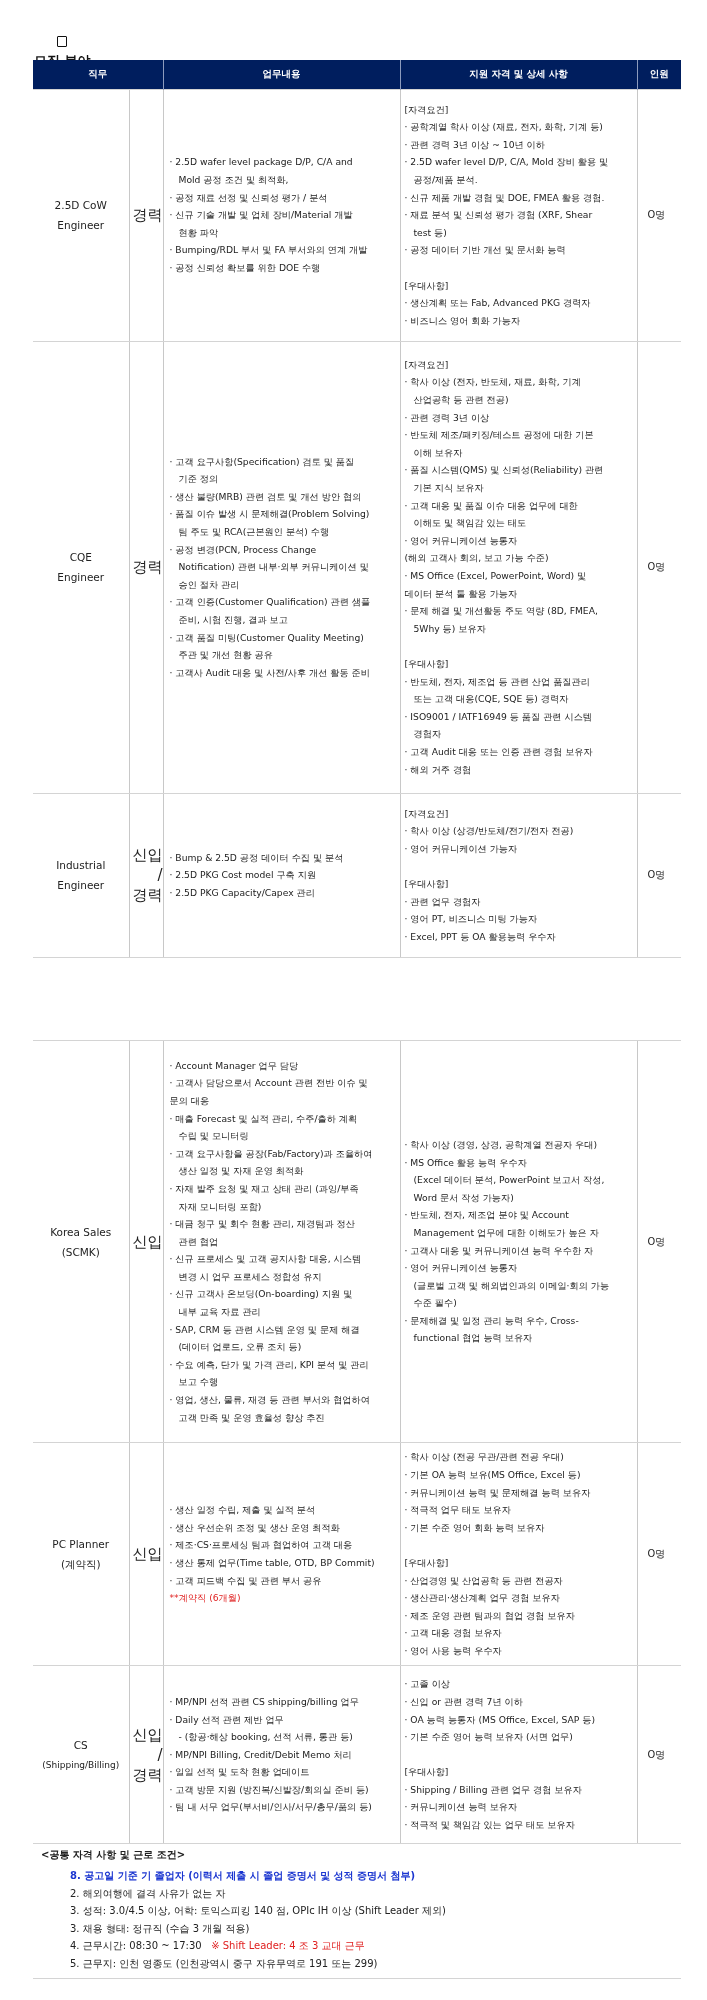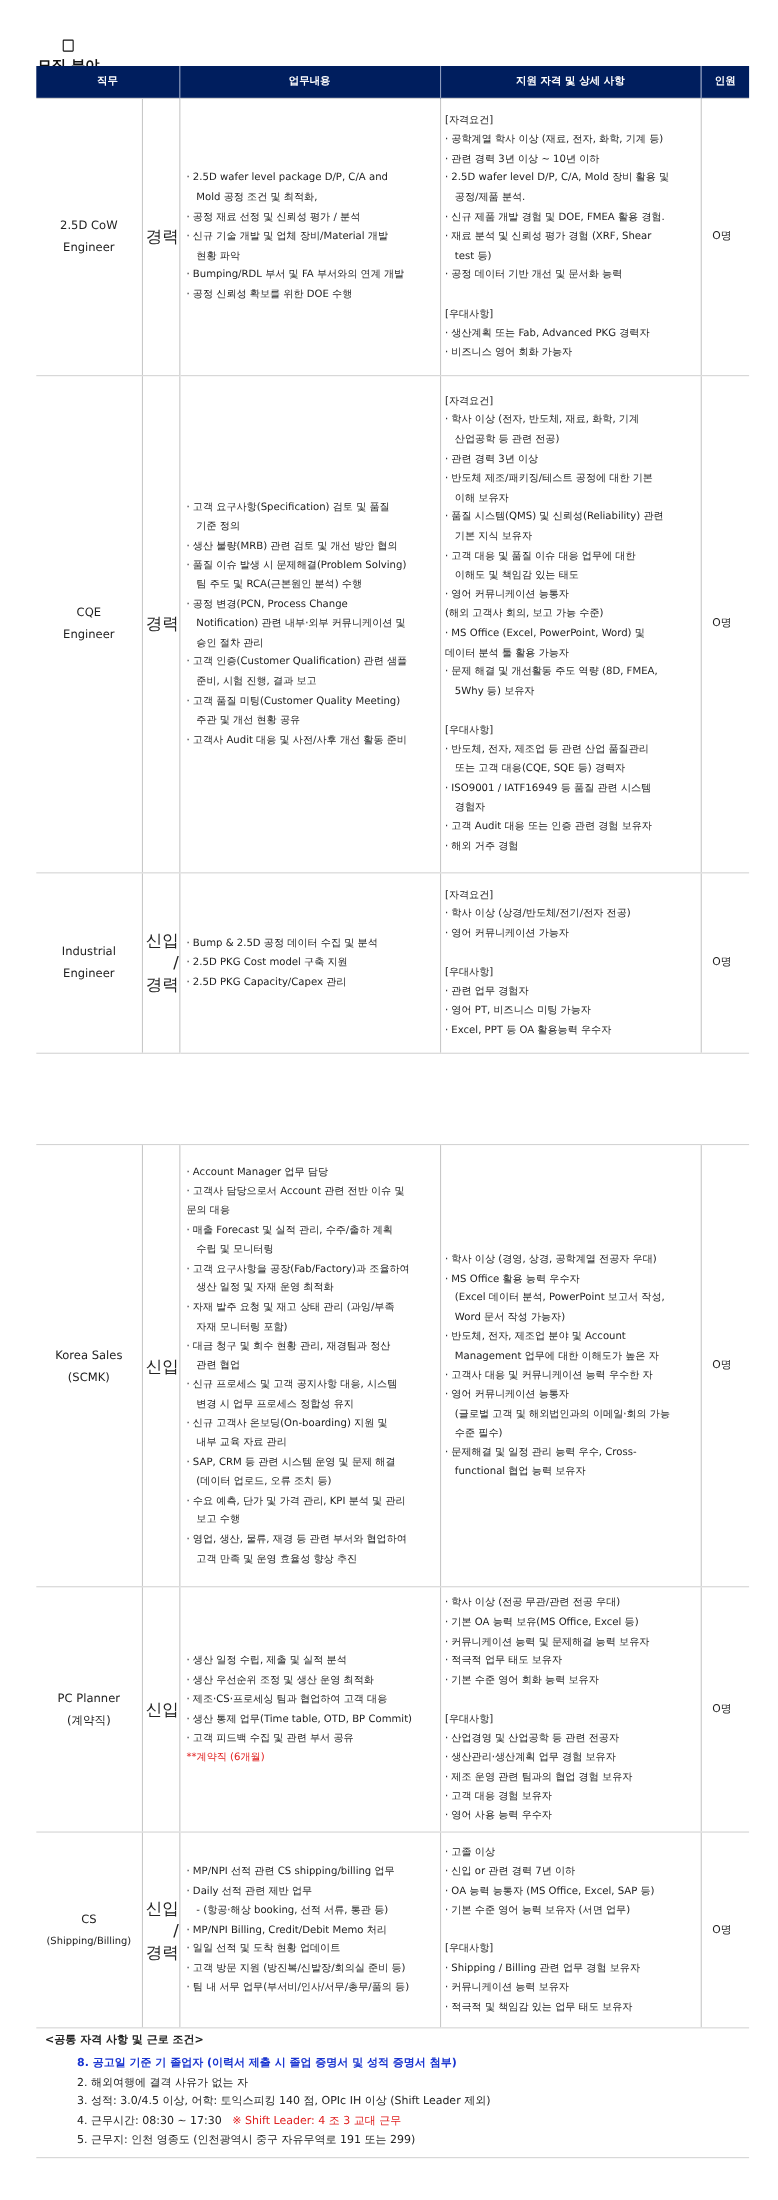--- a/index.html
+++ b/index.html
@@ -346,16 +346,17 @@
       </tr>
     </tbody>
 </table>
 
 <div class="footer">
   <div class="ftitle">&lt;공통 자격 사항 및 근로 조건&gt;</div>
   <div id="footer-items">
       <div class="fitem blue"><span>8. 공고일 기준 기 졸업자 (이력서 제출 시 졸업 증명서 및 성적 증명서 첨부)</span></div>
       <div class="fitem"><span>2. 해외여행에 결격 사유가 없는 자</span></div>
       <div class="fitem"><span>3. 성적: 3.0/4.5 이상, 어학: 토익스피킹 140 점, OPIc IH 이상 (Shift Leader 제외)</span></div>
+      <div class="fitem"><span>3. 채용 형태: 정규직 (수습 3 개월 적용)</span></div>
       <div class="fitem"><span>4. 근무시간: 08:30 ~ 17:30</span><span class="red" style="white-space: pre;">   ※ Shift Leader: 4 조 3 교대 근무</span></div>
       <div class="fitem"><span>5. 근무지: 인천 영종도 (인천광역시 중구 자유무역로 191 또는 299)</span></div>
     </div>
 </div>
 
 </body></html>

